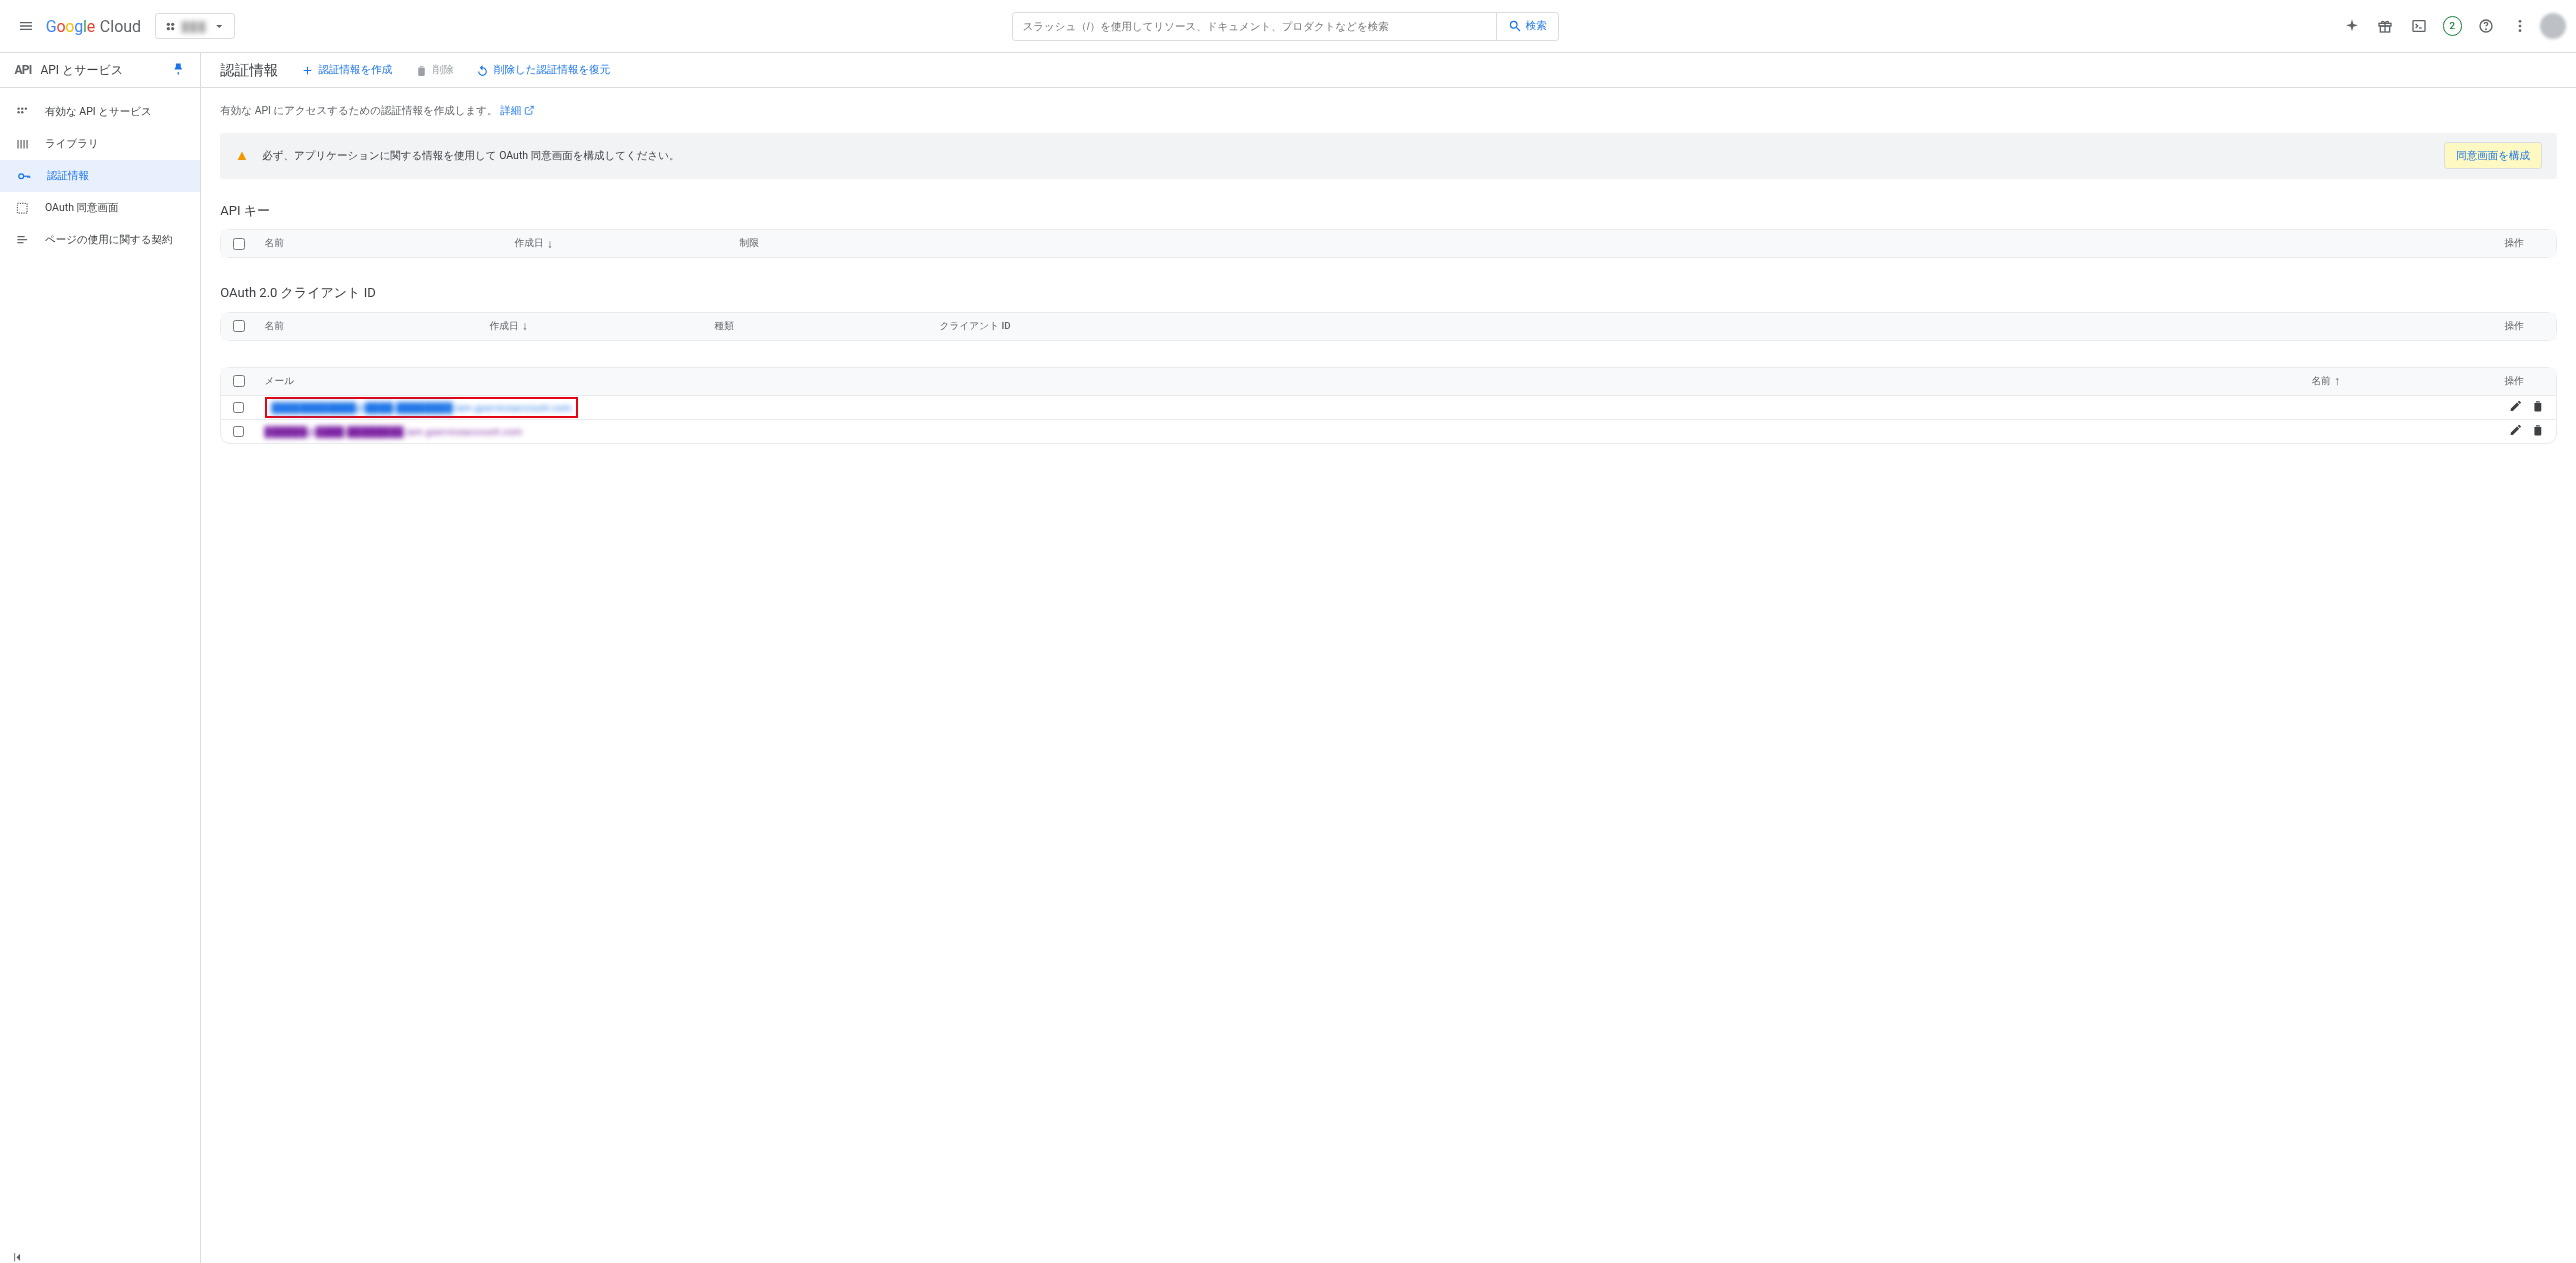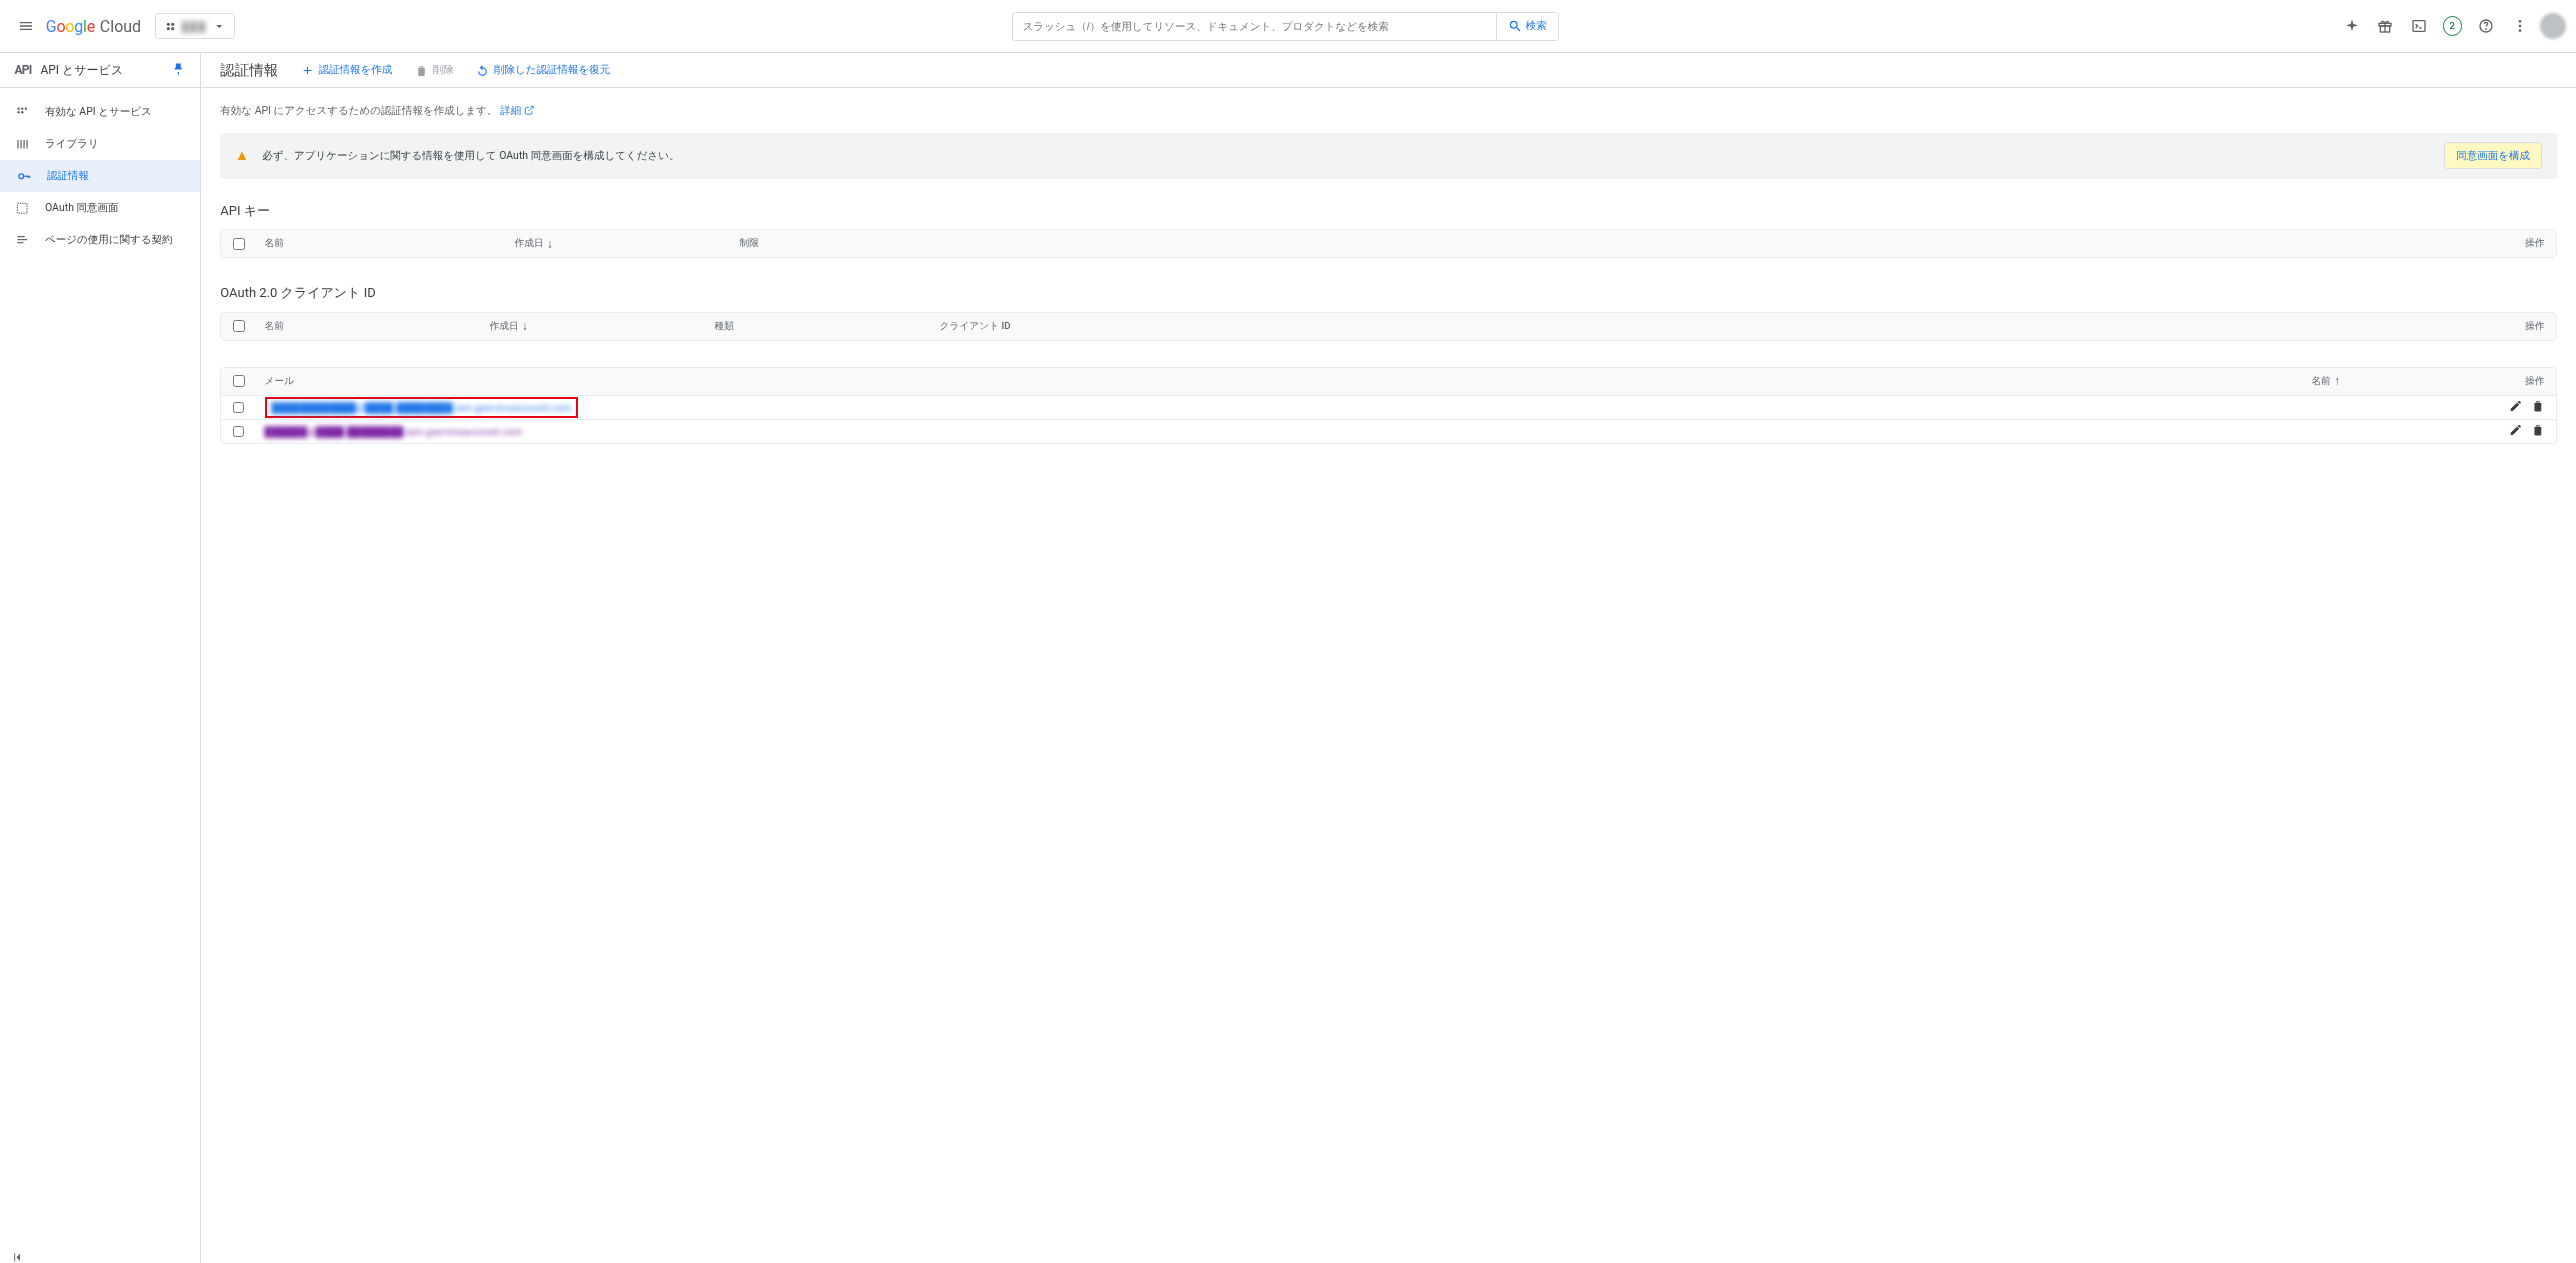--- a/index.html
+++ b/index.html
@@ -45,28 +45,28 @@
     .content { padding: 16px 19.3px; }
     .desc-line { font-size: 10.5px; color: #5f6368; margin-bottom: 14.5px;}
     .desc-line a { color: #1a73e8; text-decoration: none; cursor: pointer;}
     .alert-bar { display: flex; align-items: center; justify-content: space-between; background: #f1f3f4; border-radius: 3.2px; padding: 9.7px 14.5px; margin-bottom: 22.5px;}
     .alert-left { display: flex; align-items: center; gap: 13px; font-size: 10.5px; color: #3c4043;}
     .warn-icon { color: #f29900; font-size: 14.5px;}
     .config-btn { border: 0.8px solid #dadce0; background: #fef9c3; padding: 5.6px 11.3px; border-radius: 3.2px; color: #1a73e8; font-size: 10.5px; font-weight: 400; cursor: pointer;}
 
     .section-title { font-size: 13px; color: #3c4043; margin-bottom: 9.7px; font-weight: 400;}
     .section { margin-bottom: 26px;}
-    .table { border: 0.8px solid #e8eaed; border-radius: 4px;}
+    .table { border: 0.8px solid #e8eaed; border-radius: 10px;}
     .thead { display: flex; align-items: center; background: #f8f9fa; height: 27px; padding: 0 11.3px; font-size: 9.7px; color: #5f6368; font-weight: 500;}
     .th-check { width: 32px; display:flex; align-items:center; }
     .th { flex-shrink: 0;}
     .th-name { width: 250px;}
     .th-date { width: 225px; display:flex; align-items:center; gap:3.2px;}
     .th-restrict { flex:1;}
-    .th-actions { width: 40px; text-align: right; margin-left:auto;}
+    .th-actions { width: 40px; margin-left:auto;}
     .th-kind { width: 225px;}
     .th-clientid { flex:1;}
     .empty-row { padding: 8px 11.3px; font-size: 10.5px; color: #5f6368; border-top: 0.8px solid #e8eaed;}
 
     .sa-header { display: flex; align-items: center; justify-content: space-between;}
     .manage-link { color: #7b1fa2; font-size: 10.5px; cursor: pointer; border-bottom: 0.8px solid #7b1fa2; padding-bottom: 0.8px;}
 
     .th-email { flex:1;}
     .th-saname { width: 193px; display:flex; align-items:center; gap:3.2px;}
     .trow { display: flex; align-items: center; height: 24px; padding: 0 11.3px; border-top: 0.8px solid #e8eaed; font-size: 10.5px;}

